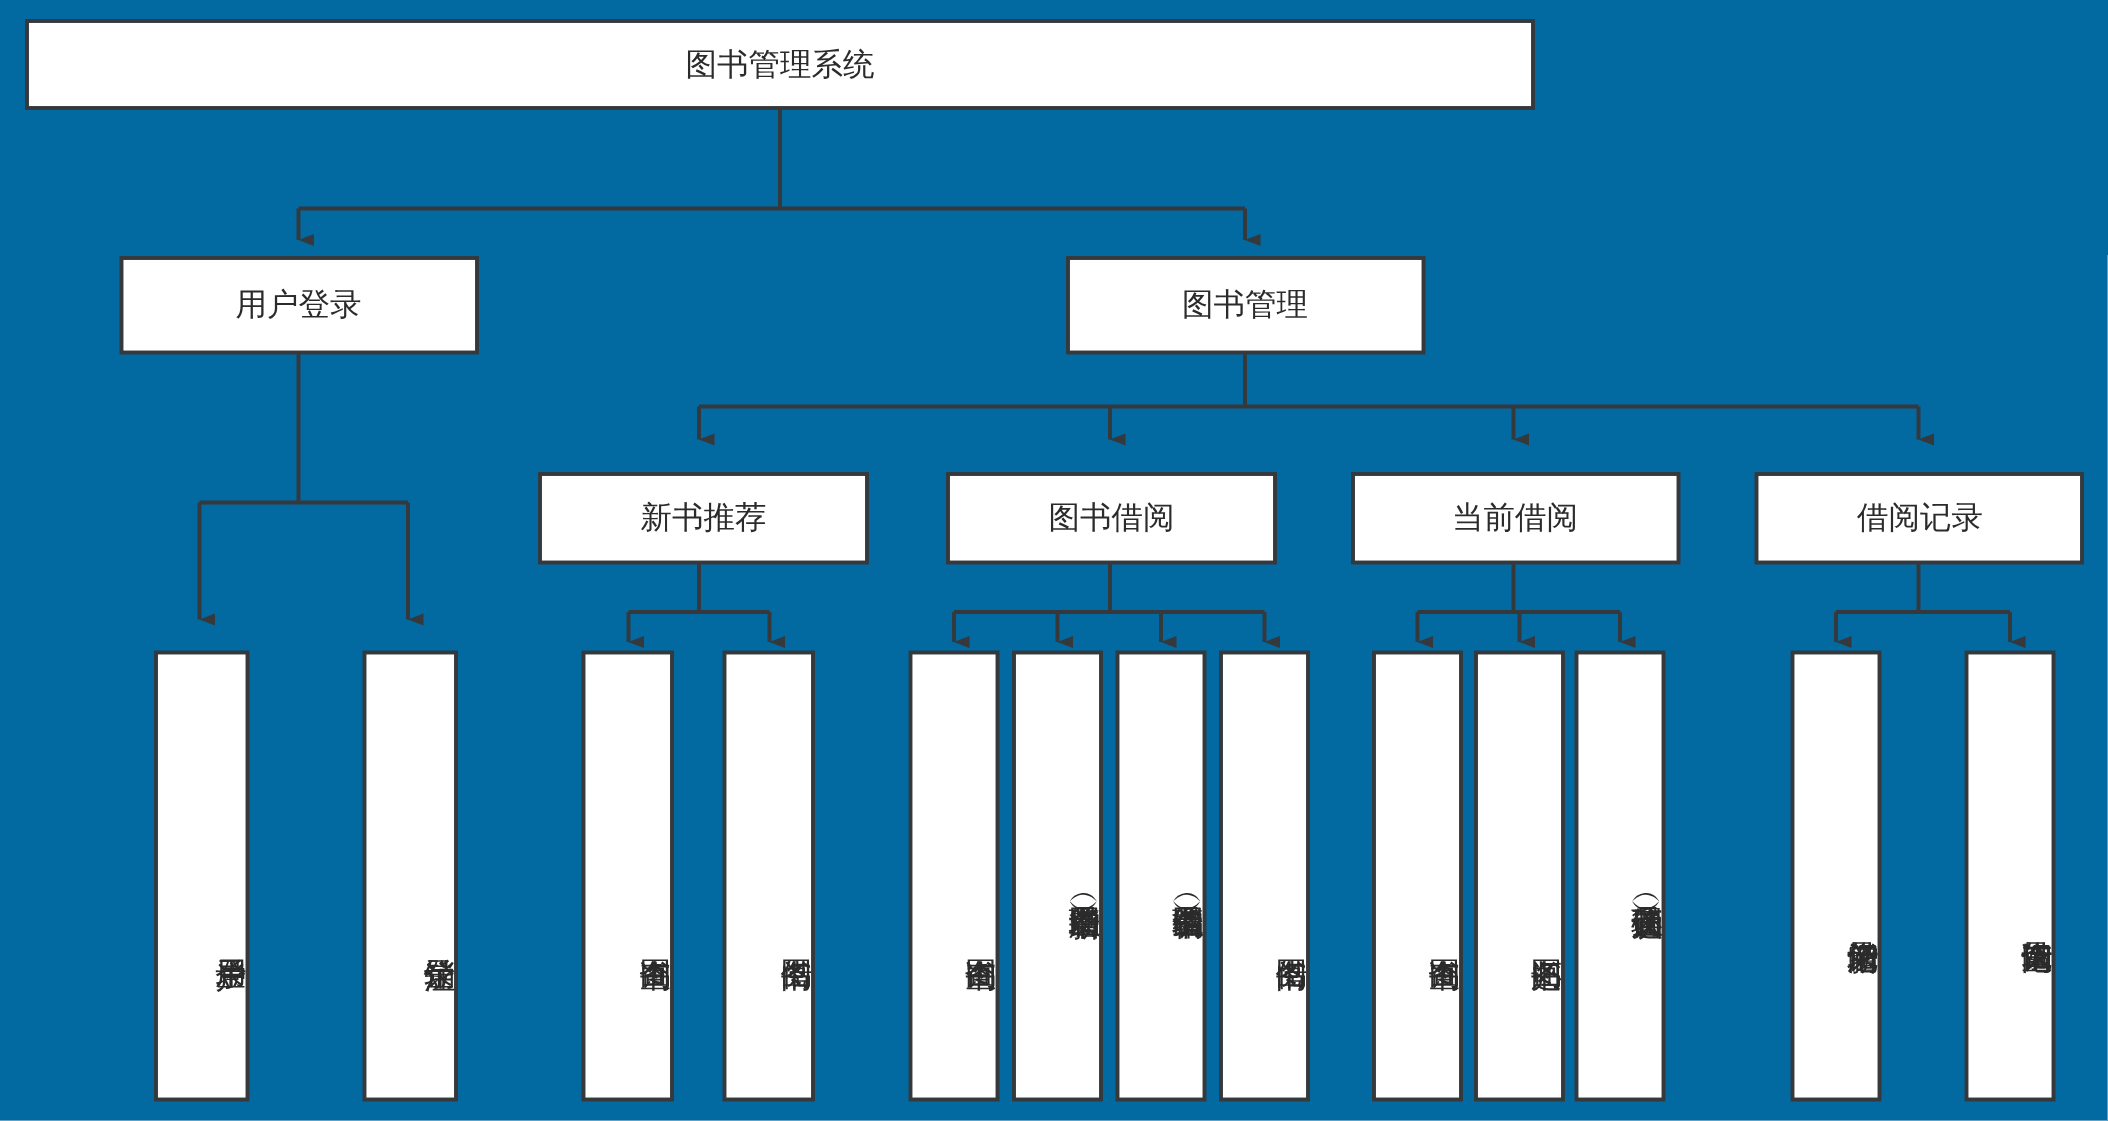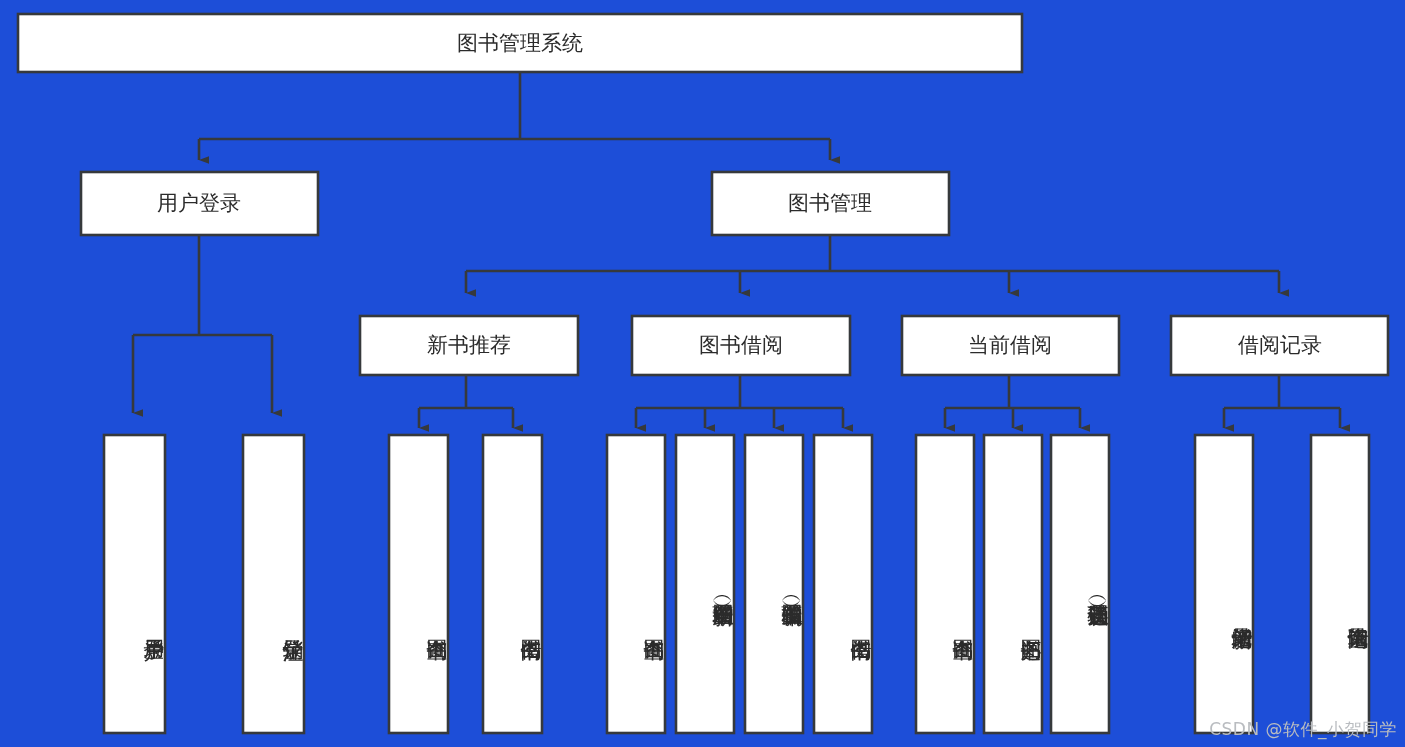--- a/index.html
+++ b/index.html
@@ -1,20 +1,20 @@
 <!DOCTYPE html>
 <html><head>
 <meta charset="utf-8">
 <style>
   html,body{margin:0;padding:0;background:#ffffff;}
   body{
     font-family:"DejaVu Sans","Liberation Sans",sans-serif;
     width:1405px;height:747px;overflow:hidden;position:relative;
   }
-  #diagram-root{position:relative;width:1405px;height:747px;background:#1d4ed8;}
+  #diagram-root{position:relative;width:1405px;height:747px;background:#0369a1;}
   svg#tree-svg{position:absolute;left:0;top:0;width:1405px;height:747px;display:block;}
   .node-box{fill:#ffffff;stroke:#36393c;stroke-width:2.6;}
   .connector{stroke:#36393c;stroke-width:2.6;fill:none;stroke-linecap:butt;}
   .arrow-head{fill:#36393c;stroke:none;}
   .node-label-h{
     font-family:"DejaVu Sans","Liberation Sans",sans-serif;
     font-size:21px;fill:#2b2b2b;text-anchor:middle;dominant-baseline:middle;
   }
   .vtext{
     position:absolute;
@@ -121,14 +121,13 @@
   <div class="vtext" style="left:607px;top:515px;width:58px;height:215px;">查询图书</div>
   <div class="vtext" style="left:676px;top:443px;width:58px;height:290px;">新增图书（管理员）</div>
   <div class="vtext" style="left:745px;top:443px;width:58px;height:290px;">编辑图书（管理员）</div>
   <div class="vtext" style="left:814px;top:515px;width:58px;height:215px;">借阅图书</div>
   <div class="vtext" style="left:916px;top:515px;width:58px;height:215px;">查询图书</div>
   <div class="vtext" style="left:984px;top:515px;width:58px;height:215px;">归还图书</div>
   <div class="vtext" style="left:1051px;top:443px;width:58px;height:290px;">确认归还（管理员）</div>
   <div class="vtext" style="left:1195px;top:488px;width:58px;height:245px;">新增借阅记录</div>
   <div class="vtext" style="left:1311px;top:488px;width:58px;height:245px;">查询借阅记录</div>
 
-  <div id="watermark">CSDN @软件_小贺同学</div>
 </div>
 
 </body></html>

